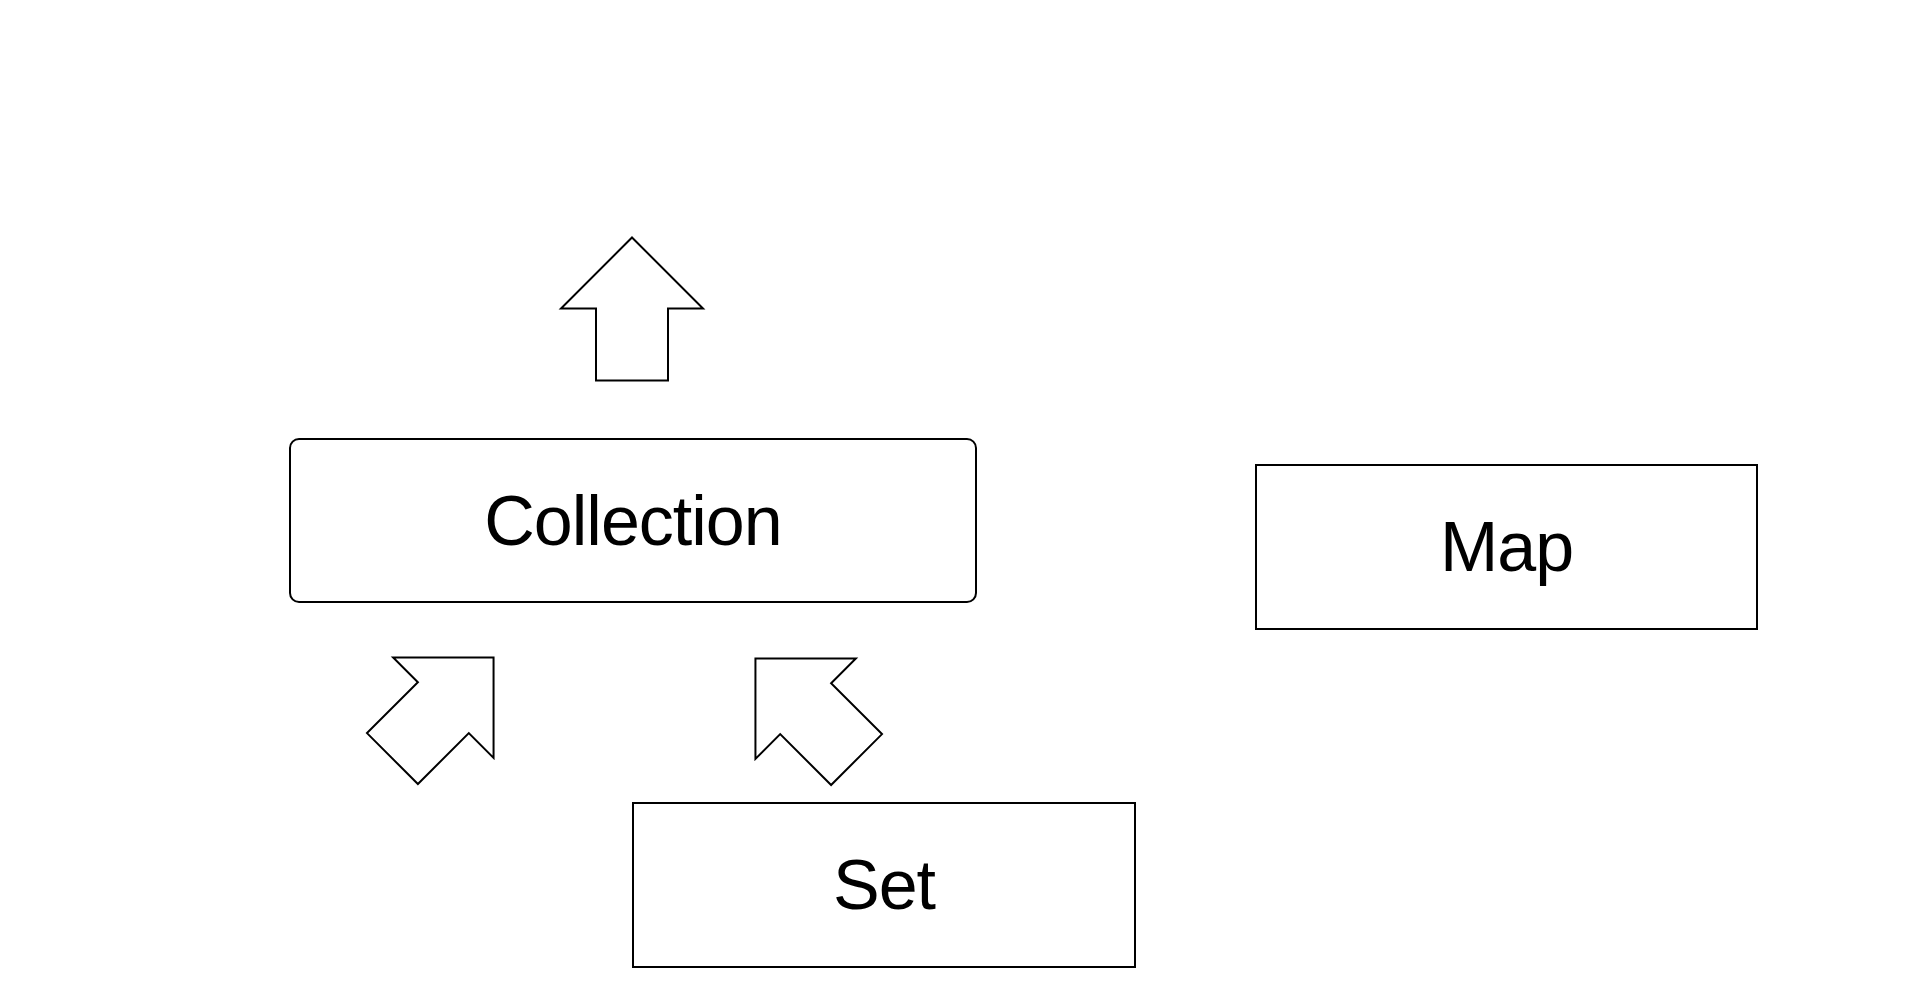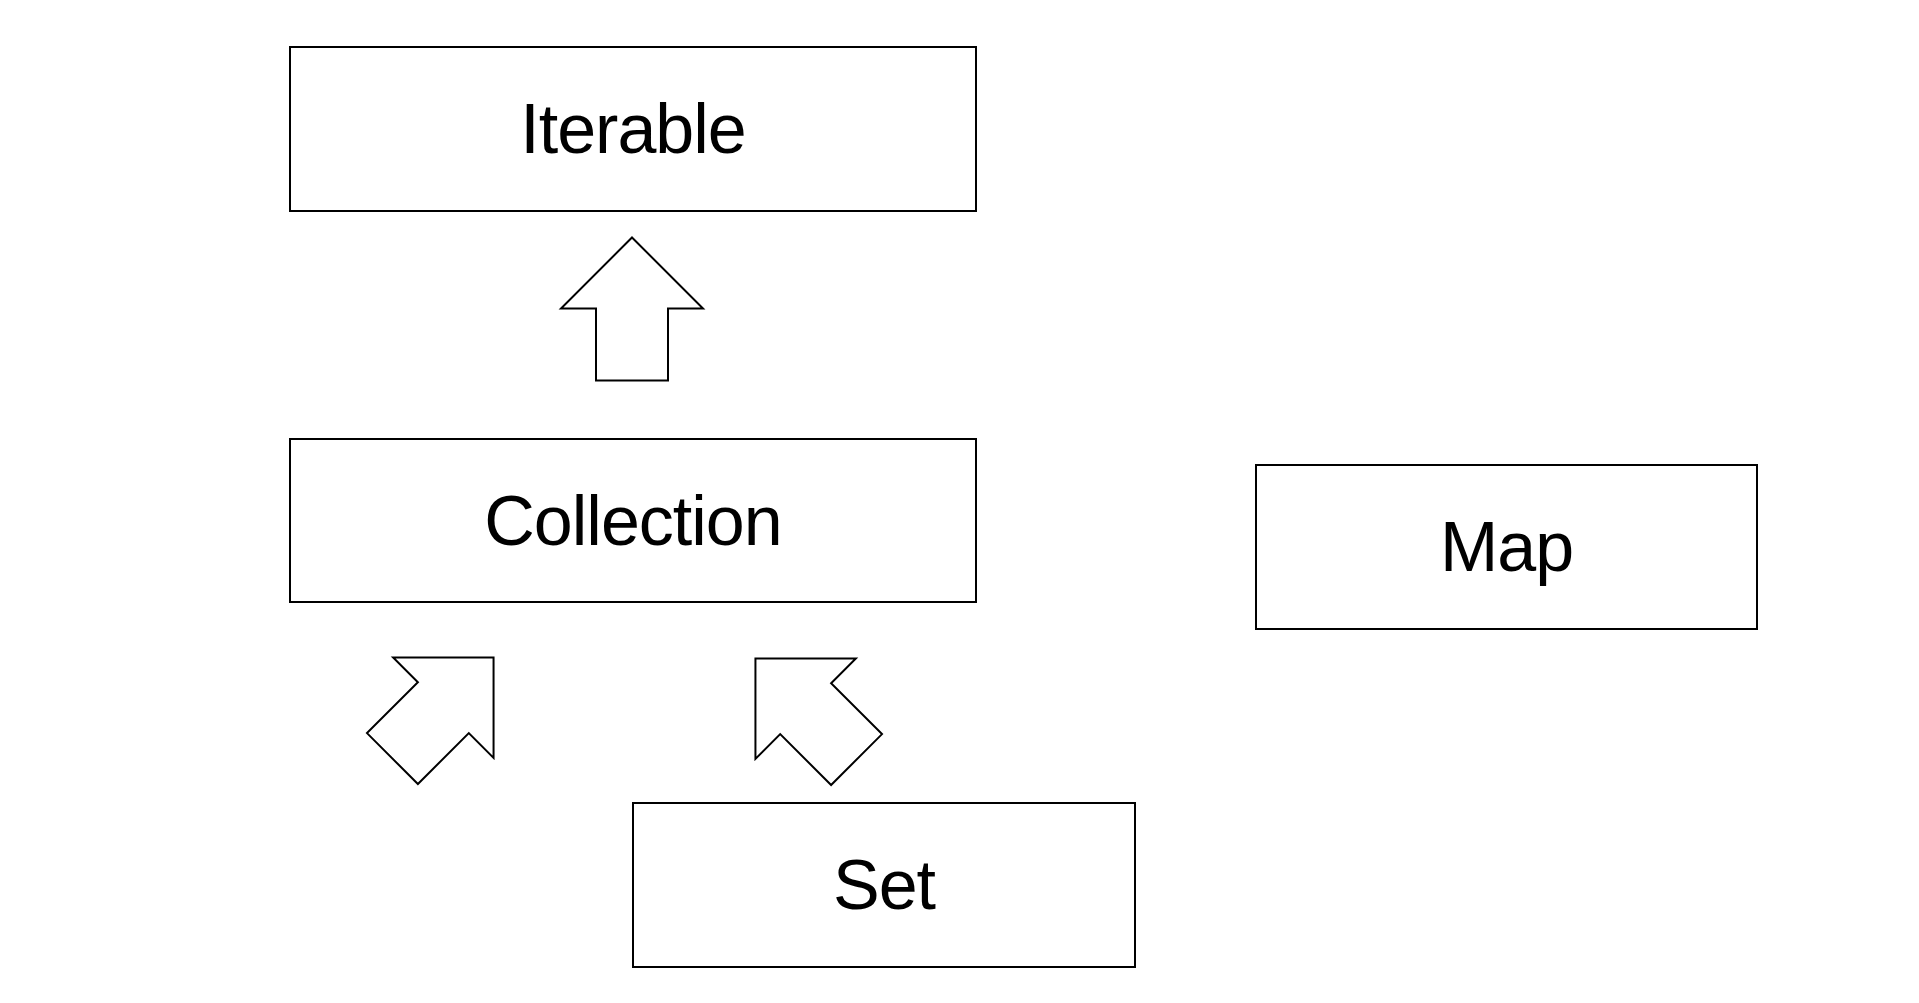--- a/index.html
+++ b/index.html
@@ -25,21 +25,21 @@
     justify-content: center;
   }
   .node .label {
     font-size: 70px;
     line-height: 1;
     color: #000000;
     white-space: nowrap;
     letter-spacing: -1px;
   }
   #node-iterable   { left: 289px;  top: 46px;  width: 688px; height: 166px; }
-  #node-collection { left: 289px;  top: 438px; width: 688px; height: 165px; }
+  #node-collection { left: 289px;  top: 438px; width: 688px; height: 165px; border-radius: 10px; }
   #node-map        { left: 1255px; top: 464px; width: 503px; height: 166px; }
   #node-list       { left: 96px;   top: 802px; width: 503px; height: 166px; }
   #node-set        { left: 632px;  top: 802px; width: 504px; height: 166px; }
 
   .edge-arrow {
     position: absolute;
     width: 160px;
     height: 160px;
   }
   #arrow-up        { left: 552px; top: 229px; }
@@ -50,23 +50,20 @@
     stroke: #000000;
     stroke-width: 2;
     stroke-linejoin: miter;
   }
 </style>
 </head>
 <body>
 
 <div id="canvas">
 
-  <div class="node" id="node-iterable">
-    <span class="label">Iterable</span>
-  </div>
 
   <div class="node" id="node-collection">
     <span class="label">Collection</span>
   </div>
 
   <div class="node" id="node-map">
     <span class="label">Map</span>
   </div>
 
 

